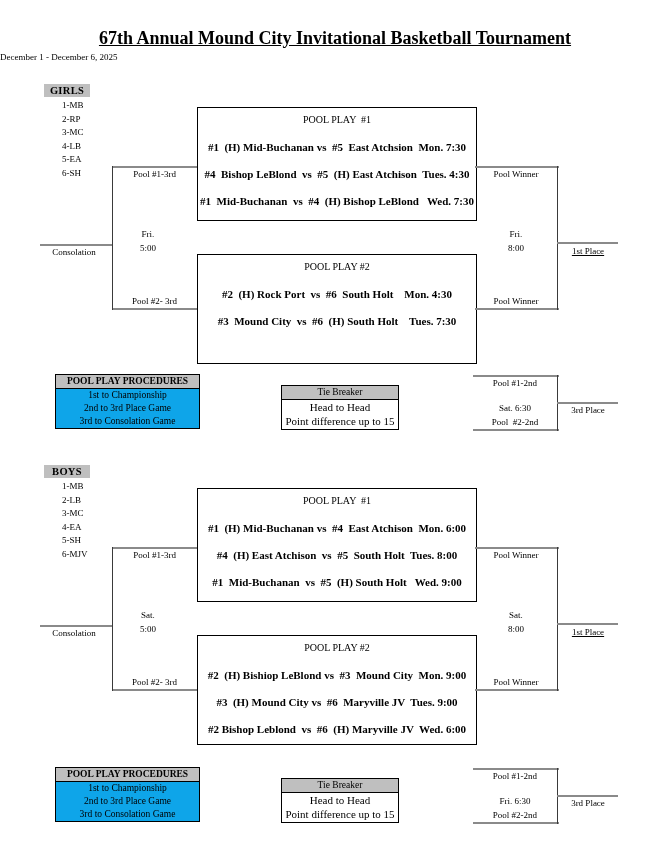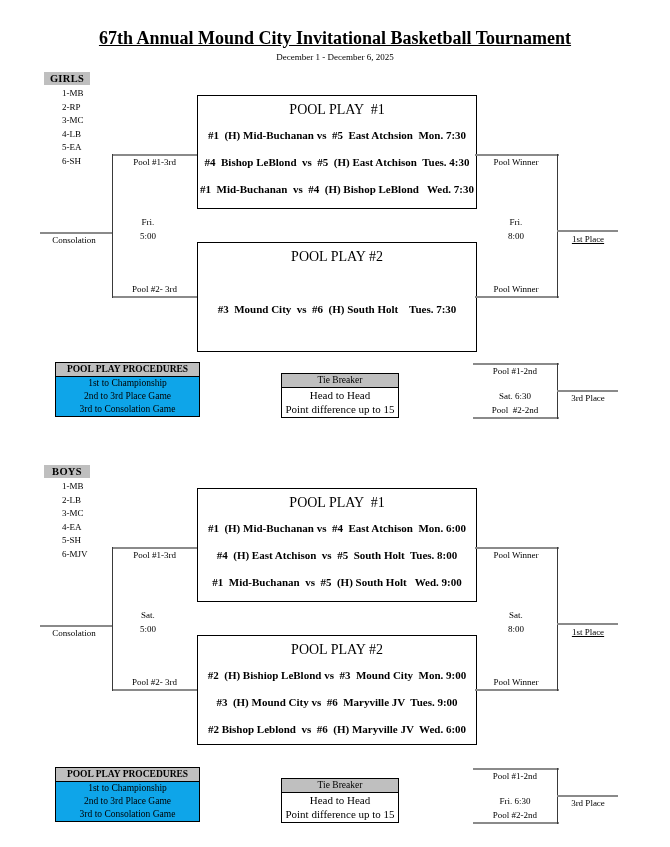--- a/index.html
+++ b/index.html
@@ -3,35 +3,35 @@
 <meta charset="utf-8">
 <style>
   html,body{margin:0;padding:0;}
   body{
     width:670px;height:847px;position:relative;background:#ffffff;
     font-family:"Liberation Serif","DejaVu Serif",serif;color:#000;
     -webkit-font-smoothing:antialiased;overflow:hidden;
   }
   .page-title{position:absolute;top:28px;left:0;width:670px;text-align:center;
     font-weight:bold;font-size:18px;text-decoration:underline;}
-  .page-subtitle{position:absolute;top:52px;left:0;width:670px;text-align:center;
+  .page-subtitle{position:absolute;top:52px;left:0;width:670px;text-align:left;
     font-size:9px;}
   .section{position:absolute;left:0;width:670px;}
-  #sec-girls{top:72px;height:385px;}
+  #sec-girls{top:84px;height:385px;}
   #sec-boys{top:465px;height:382px;}
   .sec-header{position:absolute;left:44px;top:0;width:46px;height:13px;
     background:#bfbfbf;font-weight:bold;font-size:10.5px;line-height:13px;
     text-align:center;letter-spacing:.3px;}
   .legend{position:absolute;left:62px;top:15px;font-size:9px;line-height:13.5px;}
   .legend div{white-space:pre;}
   .pool-box{position:absolute;left:197px;width:278px;border:1px solid #000;background:#fff;}
   .pool-box.p1{top:23px;height:112px;}
   .pool-box.p2{top:170px;height:108px;}
   .pool-title{position:absolute;top:6px;left:0;width:100%;text-align:center;
-    font-size:14px;white-space:pre;}
+    font-size:10px;white-space:pre;}
   .game{position:absolute;left:0;width:100%;text-align:center;font-weight:bold;
     font-size:11px;white-space:pre;}
   .g0{top:33px;}.g1{top:60px;}.g2{top:87px;}
   .hline{position:absolute;height:2px;background:#8a8a8a;}
   .vline{position:absolute;width:1.2px;background:#3a3a3a;}
   .lbl{position:absolute;font-size:9px;text-align:center;white-space:pre;}
   
   .l-top{left:112px;top:82px;width:85px;}
   .l-bot{left:112px;top:224px;width:85px;}
   .l-vert{left:112px;top:82px;height:144px;}
@@ -92,20 +92,21 @@
   </div>
 
   <div class="pool-box p1">
     <div class="pool-title">POOL PLAY  #1</div>
     <div class="game g0">#1  (H) Mid-Buchanan vs  #5  East Atchsion  Mon. 7:30</div>
     <div class="game g1">#4  Bishop LeBlond  vs  #5  (H) East Atchison  Tues. 4:30</div>
     <div class="game g2">#1  Mid-Buchanan  vs  #4  (H) Bishop LeBlond   Wed. 7:30</div>
   </div>
   <div class="pool-box p2">
     <div class="pool-title">POOL PLAY #2</div>
+    <div class="game g0">#2  (H) Rock Port  vs  #6  South Holt    Mon. 4:30</div>
     <div class="game g1">#3  Mound City  vs  #6  (H) South Holt    Tues. 7:30</div>
   </div>
 
   <div class="hline l-top"></div>
   <div class="hline l-bot"></div>
   <div class="vline l-vert"></div>
   <div class="hline l-mid"></div>
   <div class="hline r-top"></div>
   <div class="hline r-bot"></div>
   <div class="vline r-vert"></div>

